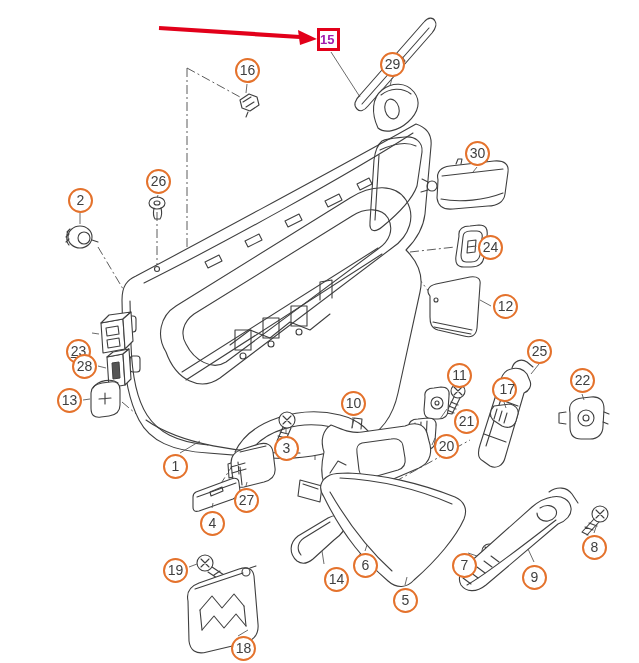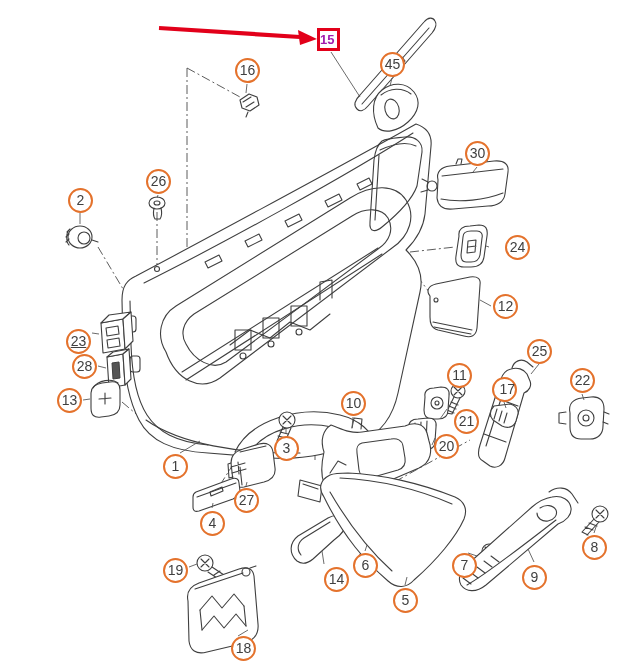--- a/index.html
+++ b/index.html
@@ -350,27 +350,27 @@
       <div class="callout" style="left: 505px; top: 306px; text-align: center;">12</div>
       <div class="callout" style="left: 69px; top: 400px;">13</div>
       <div class="callout" style="left: 336px; top: 579px;">14</div>
       <div class="callout" style="left: 247px; top: 70px;">16</div>
       <div class="callout" style="left: 504px; top: 389px; text-align: right;">17</div>
       <div class="callout" style="left: 243px; top: 648px;">18</div>
       <div class="callout" style="left: 175px; top: 570px;">19</div>
       <div class="callout" style="left: 446px; top: 446px;">20</div>
       <div class="callout" style="left: 466px; top: 421px;">21</div>
       <div class="callout" style="left: 582px; top: 380px;">22</div>
-      <div class="callout" style="left: 78px; top: 341px; text-decoration: underline;">23</div>
-      <div class="callout" style="left: 517px; top: 247px;">24</div>
+      <div class="callout" style="left: 78px; top: 351px; text-decoration: underline;">23</div>
+      <div class="callout" style="left: 490px; top: 247px;">24</div>
       <div class="callout" style="left: 539px; top: 351px;">25</div>
       <div class="callout" style="left: 158px; top: 181px;">26</div>
       <div class="callout" style="left: 246px; top: 500px;">27</div>
       <div class="callout" style="left: 84px; top: 366px;">28</div>
-      <div class="callout" style="left: 392px; top: 64px;">45</div>
+      <div class="callout" style="left: 392px; top: 64px;">29</div>
       <div class="callout" style="left: 477px; top: 153px;">30</div>
     </div>
 
   <div class="highlight-box" style="left: 317px; top: 28px;">
     <span>15</span>
   </div>
 
 </div>
 
 </body></html>

